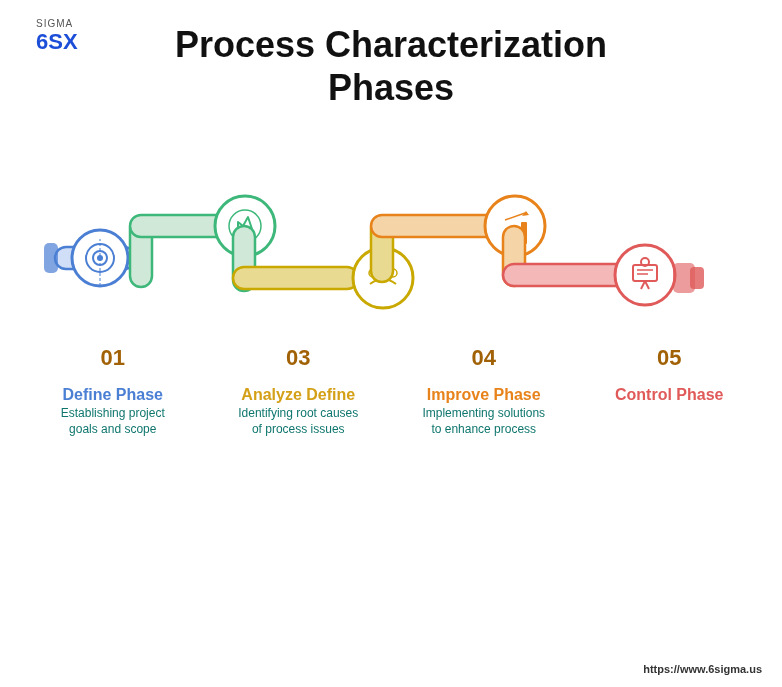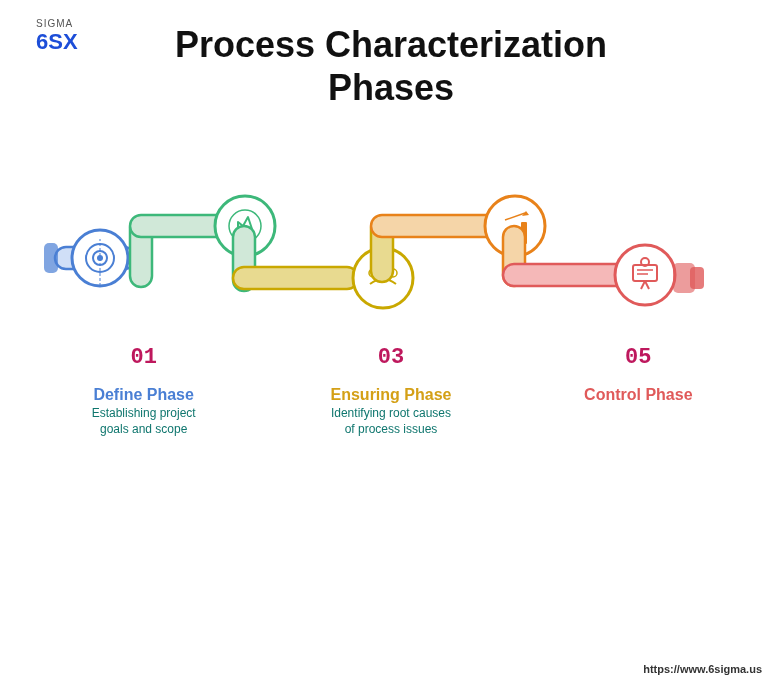--- a/index.html
+++ b/index.html
@@ -50,23 +50,22 @@
     .phase-item {
       display: flex;
       flex-direction: column;
       align-items: center;
       width: 130px;
       text-align: center;
     }
     .phase-num {
       font-size: 22px;
       font-weight: 700;
-      color: #be185d;
+      color: #a16207;
       line-height: 1;
-      font-family: Liberation Mono, monospace;
     }
     .phase-name {
       font-size: 16px;
       font-weight: 800;
       margin-top: 16px;
       line-height: 1.2;
     }
     .phase-desc {
       font-size: 12px;
       color: #0f766e;
@@ -166,22 +165,27 @@
 </div>
 
 <div class="phases-row">
   <div class="phase-item">
     <span class="phase-num">01</span>
     <span class="phase-name color-blue">Define Phase</span>
     <span class="phase-desc">Establishing project goals and scope</span>
   </div>
   <div class="phase-item">
     <span class="phase-num">03</span>
-    <span class="phase-name color-yellow">Ensuring Phase</span>
+    <span class="phase-name color-yellow">Analyze Define</span>
     <span class="phase-desc">Identifying root causes of process issues</span>
+  </div>
+  <div class="phase-item">
+    <span class="phase-num">04</span>
+    <span class="phase-name color-orange">Improve Phase</span>
+    <span class="phase-desc">Implementing solutions to enhance process</span>
   </div>
   <div class="phase-item">
     <span class="phase-num">05</span>
     <span class="phase-name color-red">Control Phase</span>
   </div>
 </div>
 
 <div class="footer-url">https://www.6sigma.us</div>
 
 </body></html>

